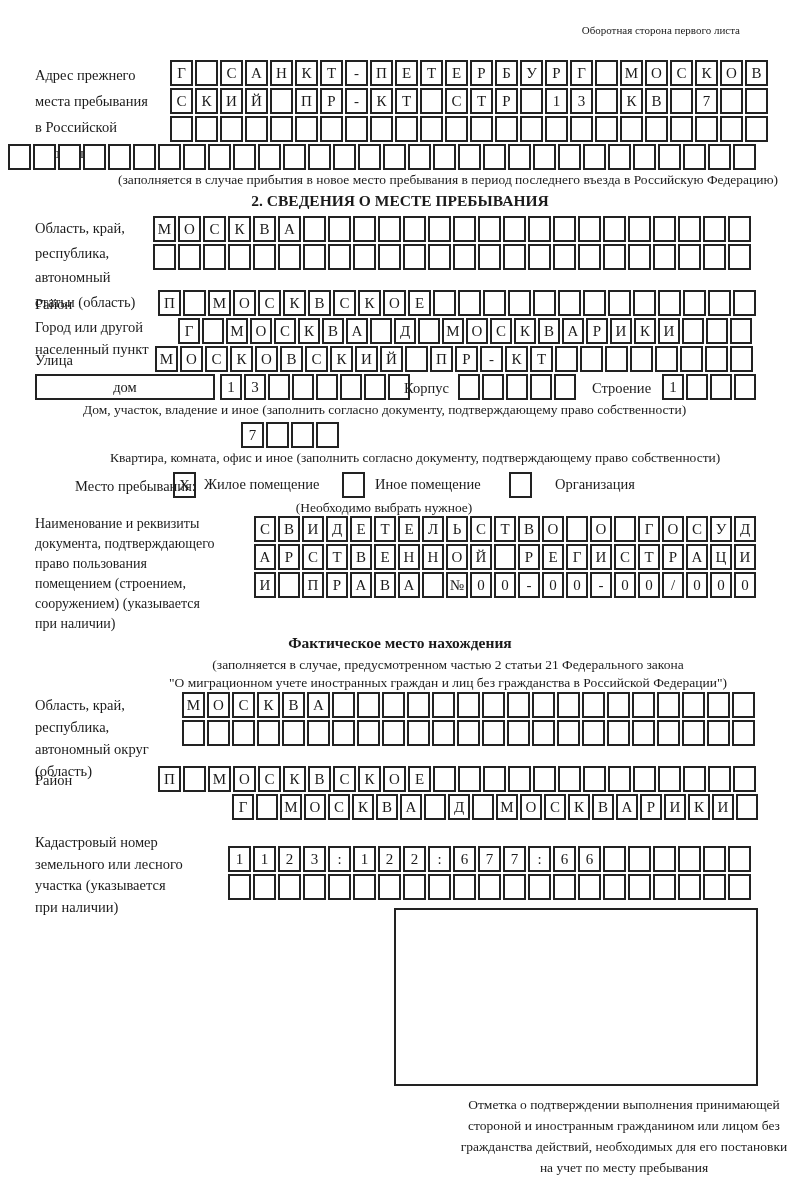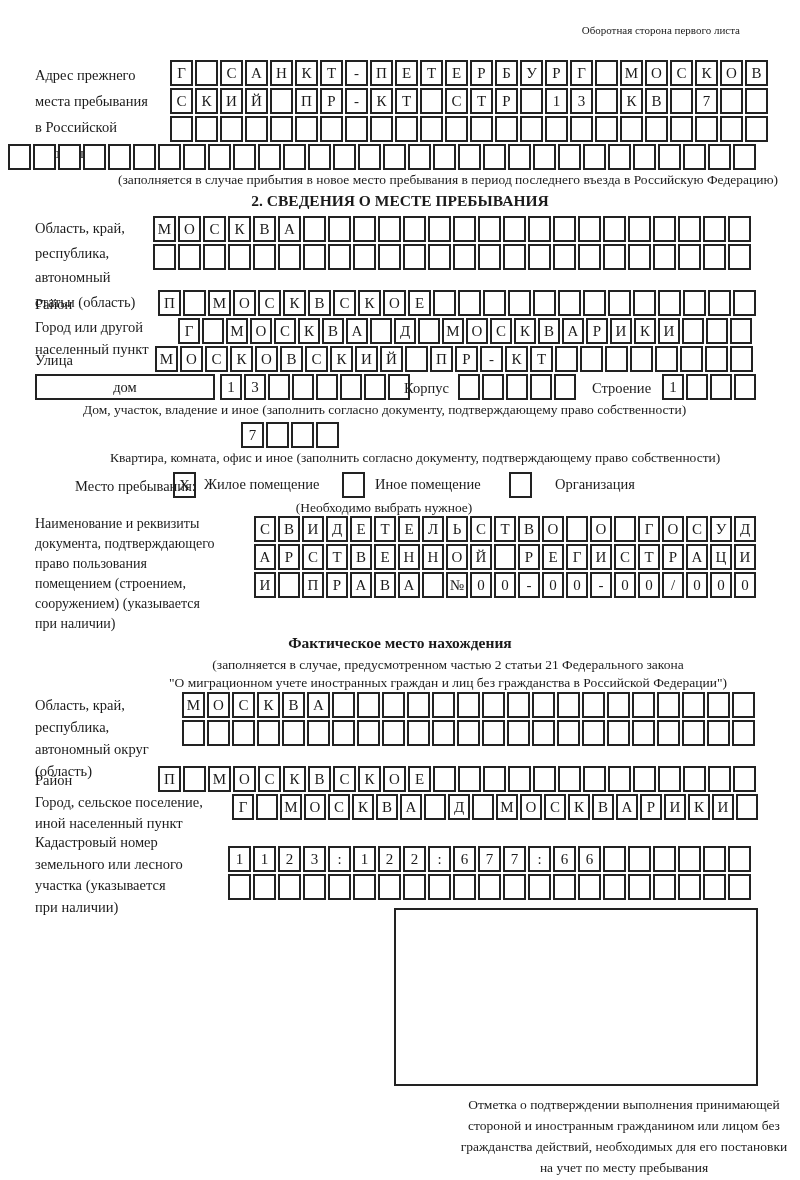--- a/index.html
+++ b/index.html
@@ -502,24 +502,20 @@
       <span class="cell"></span>
       <span class="cell"></span>
       <span class="cell"></span>
       <span class="cell"></span>
       <span class="cell"></span>
       <span class="cell"></span>
       <span class="cell"></span>
       <span class="cell"></span>
     </div>
 
-  <div class="abs lbl" style="left:35px;top:792px;line-height:21px;">
-      <div>Город, сельское поселение,</div>
-      <div>иной населенный пункт</div>
-    </div>
   <div class="row-cells tight" style="left:232px;top:794px;">
       <span class="cell">Г</span>
       <span class="cell"></span>
       <span class="cell">М</span>
       <span class="cell">О</span>
       <span class="cell">С</span>
       <span class="cell">К</span>
       <span class="cell">В</span>
       <span class="cell">А</span>
       <span class="cell"></span>

